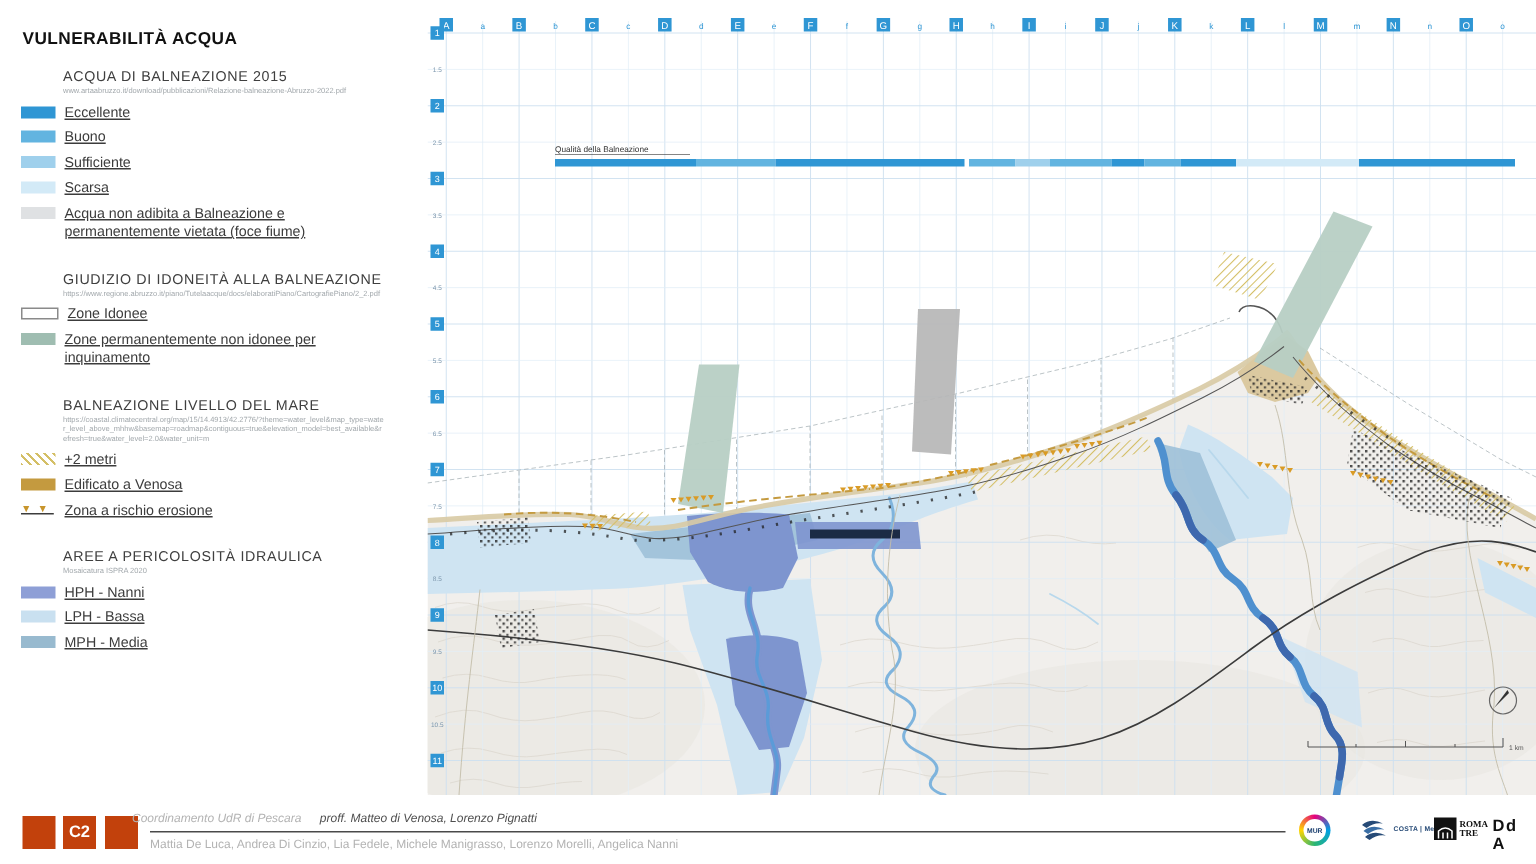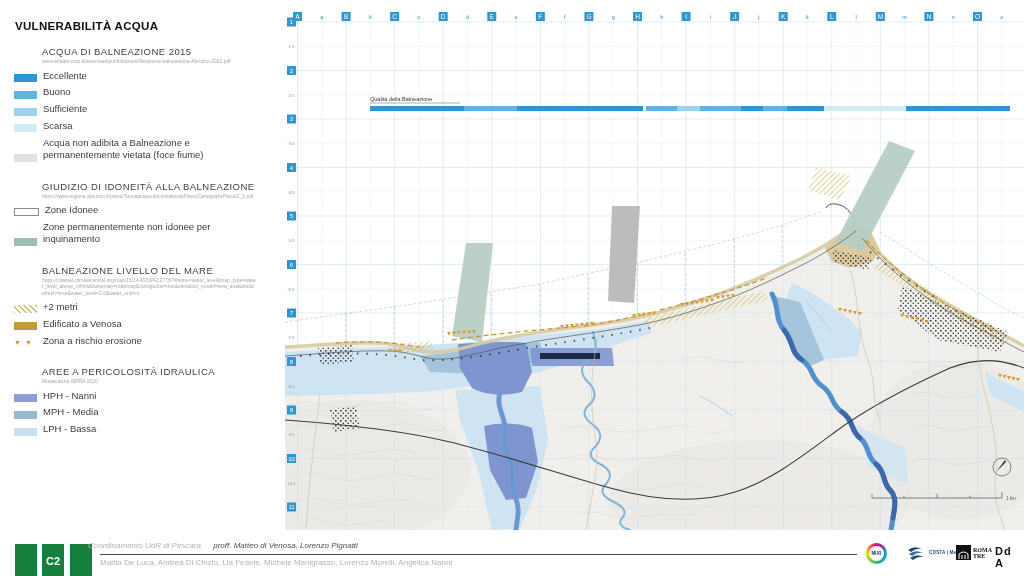--- a/index.html
+++ b/index.html
@@ -6,31 +6,31 @@
   body{width:1024px;height:576px;position:relative;overflow:hidden;
        font-family:"Liberation Sans",sans-serif;color:#3c3c3c;}
   
   #sidebar{position:absolute;left:0;top:0;width:285px;height:530px;padding:10px 0 0 14px;box-sizing:border-box;margin-top:10px;}
   #title{font-size:11.5px;font-weight:700;letter-spacing:.3px;color:#111;margin-left:1px;}
   .lg-section{margin-top:19px;}
   .lg-section.first{margin-top:14px;}
   .lg-heading{font-size:9.5px;font-weight:400;color:#3f3f3f;letter-spacing:.45px;margin-left:28px;}
   .lg-source{font-size:5px;color:#a2a8ac;margin-left:28px;margin-top:1px;width:215px;line-height:1.3;word-break:break-all;}
   .lg-items{margin-top:5px;}
-  .lg-item{display:flex;align-items:flex-end;margin-top:4.5px;gap:6px;}
+  .lg-item{display:flex;align-items:flex-start;margin-top:4.5px;gap:6px;text-decoration:underline;}
   .sw{width:23px;height:8px;flex:none;margin-top:1px;}
   .sw.outline{background:#fff;border:1px solid #8a8a8a;height:6px;}
   .sw.hatch{background:repeating-linear-gradient(45deg,#d4bf66 0 1.4px,rgba(0,0,0,0) 1.4px 4px);}
   .sw.triangles{background:none;height:auto;font-size:7px;line-height:8px;letter-spacing:4px;color:#c8952c;}
   .lg-label{font-size:9.5px;color:#3c3c3c;line-height:1.3;max-width:212px;}
   
   #map{position:absolute;left:285px;top:8px;width:739px;height:522px;}
   
   #footer{position:absolute;left:0;top:530px;width:1024px;height:46px;}
-  .blk{position:absolute;top:14px;width:22px;height:33px;background:#15803d;}
+  .blk{position:absolute;top:14px;width:22px;height:22px;background:#c2410c;}
   #sheet-code{color:#fff;font-weight:700;font-size:11px;display:flex;align-items:center;justify-content:center;}
   #credit1{position:absolute;left:88px;top:11px;font-size:8px;white-space:nowrap;font-style:italic;}
   #credit1 .coord{color:#b3b3b3;}
   #credit1 .prof{color:#4f4f4f;margin-left:10px;}
   #credit-rule{position:absolute;left:100px;top:24px;width:757px;height:1px;background:#4a4a4a;}
   #credit2{position:absolute;left:100px;top:28px;font-size:8px;color:#b3b3b3;white-space:nowrap;}
   
   #logo-mur{position:absolute;left:866px;top:543px;width:21px;height:21px;border-radius:50%;
     background:conic-gradient(#e5007e,#009fe3,#2bb673,#ffd500,#e5007e);display:flex;align-items:center;justify-content:center;}
   #logo-mur .inner{width:15px;height:15px;border-radius:50%;background:#fff;display:flex;align-items:center;justify-content:center;
@@ -108,26 +108,26 @@
       </div>
       <div class="lg-section">
         <div class="lg-heading">AREE A PERICOLOSITÀ IDRAULICA</div>
         <div class="lg-source">Mosaicatura ISPRA 2020</div>
         <div class="lg-items">
           <div class="lg-item">
             <div class="sw fill" style="background: rgb(142, 159, 214);"></div>
             <div class="lg-label">HPH - Nanni</div>
           </div>
           <div class="lg-item">
+            <div class="sw fill" style="background: rgb(201, 224, 240);"></div>
+            <div class="lg-label">LPH - Bassa</div>
+          </div>
+          <div class="lg-item">
             <div class="sw fill" style="background: rgb(152, 186, 207);"></div>
             <div class="lg-label">MPH - Media</div>
-          </div>
-          <div class="lg-item">
-            <div class="sw fill" style="background: rgb(201, 224, 240);"></div>
-            <div class="lg-label">LPH - Bassa</div>
           </div>
         </div>
       </div>
     </div>
 </div>
 
 <svg id="map" viewBox="285 8 739 522" xmlns="http://www.w3.org/2000/svg">
   <defs>
     <pattern id="hatch" width="4" height="4" patternUnits="userSpaceOnUse" patternTransform="rotate(45)">
       <line x1="0" y1="0" x2="0" y2="4" stroke="#d4bf66" stroke-width="1.4"></line>

